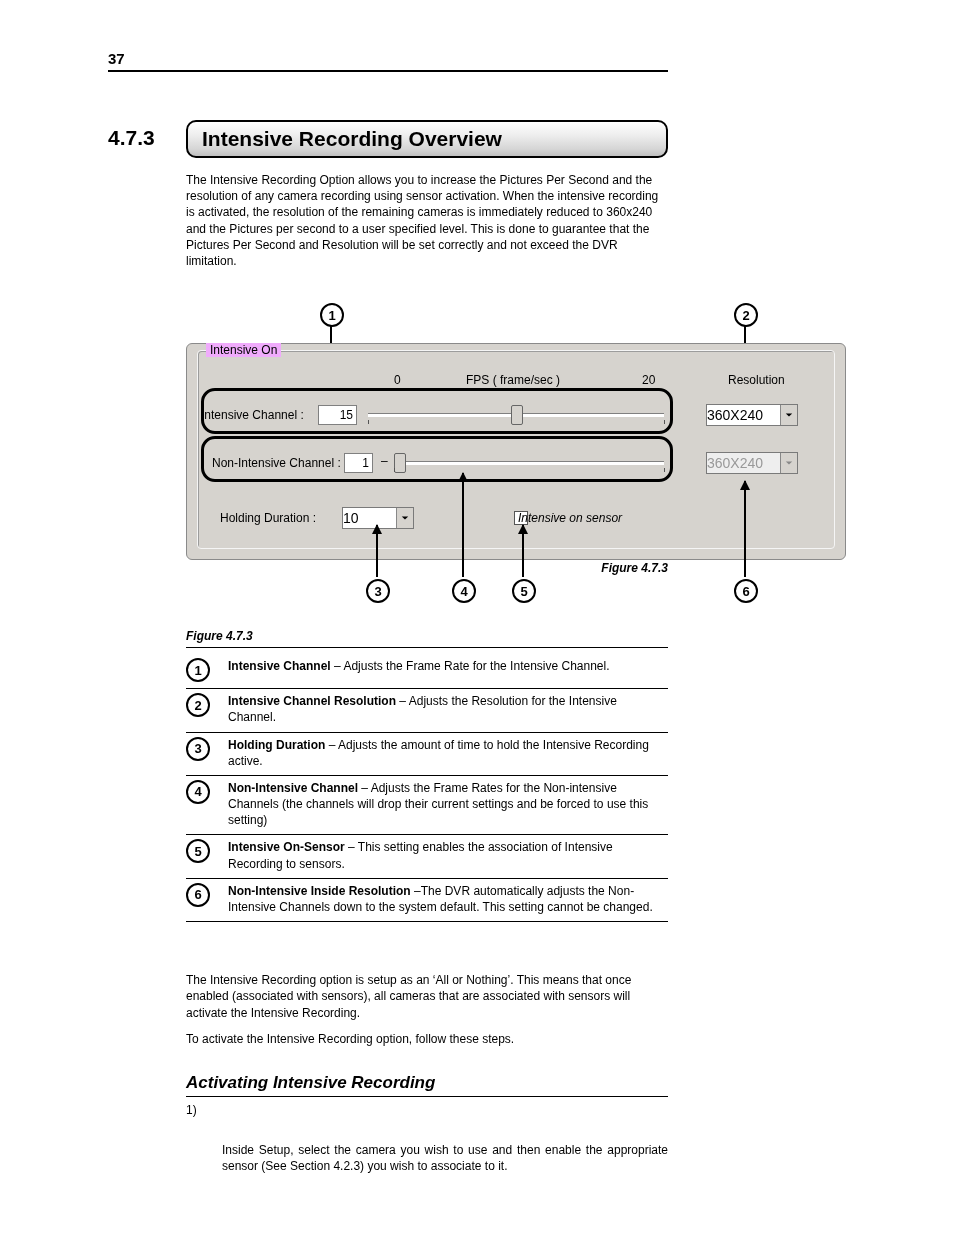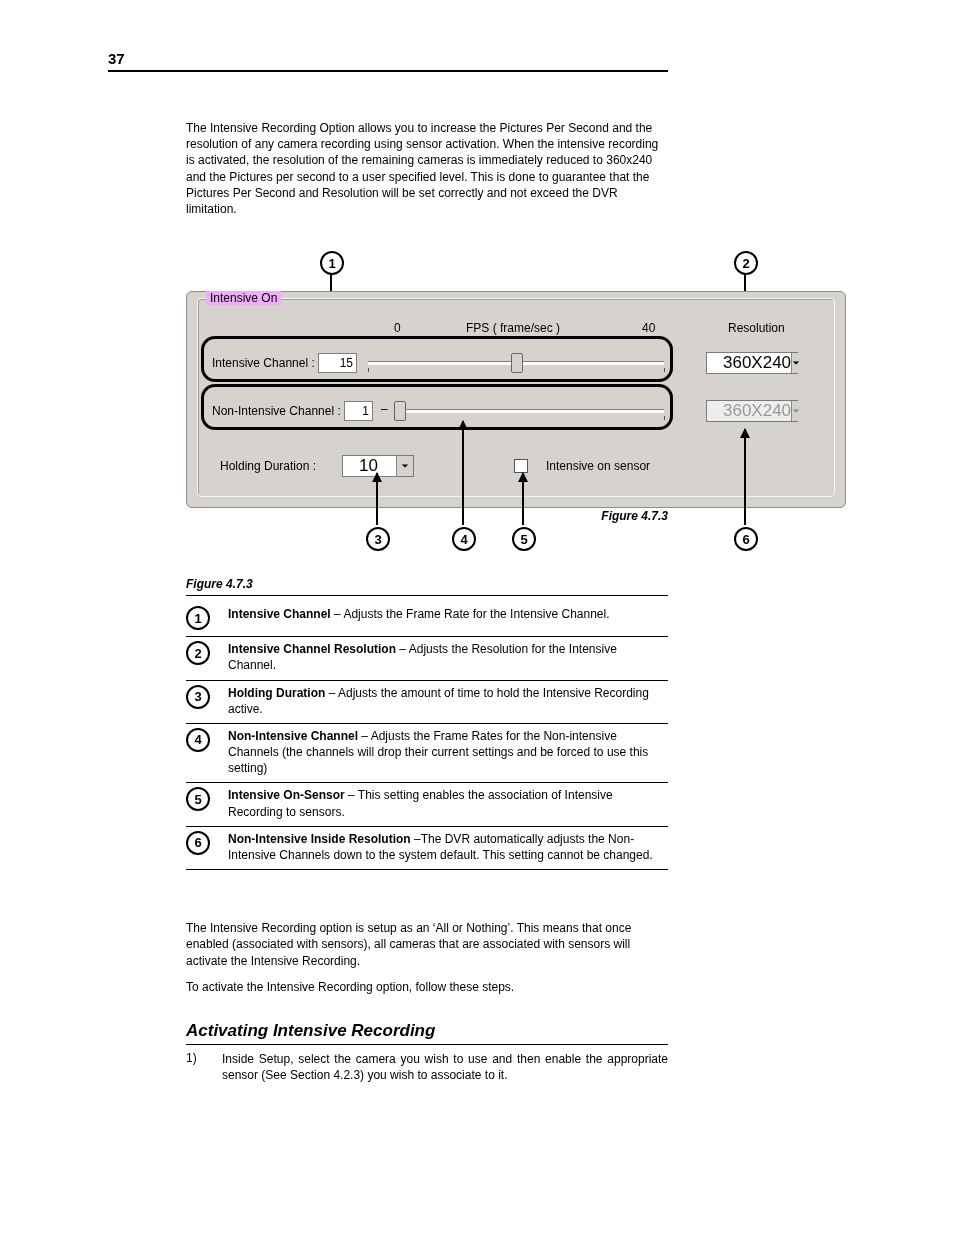--- a/index.html
+++ b/index.html
@@ -122,21 +122,21 @@
   .combo {
     position: absolute;
     width: 90px;
     height: 20px;
     border: 1px solid #7a7a7a;
     background: #fff;
     display: flex;
     align-items: center;
   }
   .combo.disabled { color: #999; background:#eee; }
-  .combo span.ct { flex:1; padding-left:16px; font-size:17px; font-family:"Tahoma",Arial,sans-serif; }
+  .combo span.ct { flex:1; padding-left:0; font-size:14px; font-family:"Tahoma",Arial,sans-serif; }
   .combo .cbtn {
     width: 16px;
     height: 100%;
     background: #d6d3ce;
     border-left: 1px solid #888;
     display:flex; align-items:center; justify-content:center;
   }
   .cbtn svg { width:8px; height:8px; }
   .checkbox {
     position:absolute; width:12px; height:12px;
@@ -209,50 +209,54 @@
     margin-top: 26px;
   }
   .steps {
     margin-left: 78px;
     font-size: 12px;
     margin-top: 6px;
     display:flex;
     gap: 18px;
   }
   .steps .sn { width: 18px; flex-shrink:0; }
-  .steps .st { text-align: justify; line-height:1.35; flex:1; }
+  .steps .st { text-align: justify; line-height:1.35; flex:1;margin-top:39px; }
   .mt10{margin-top:10px;}
 </style>
 </head>
 <body>
 
 <div class="page">
 
   <div class="pagenum">37</div>
 
+  <div class="sec-row">
+    <div class="sec-num">4.7.3</div>
+    <div class="sec-title-box">Intensive Recording Overview</div>
+  </div>
   <div class="bodytext">The Intensive Recording Option allows you to increase the Pictures Per Second and the resolution of any camera recording using sensor activation. When the intensive recording is activated, the resolution of the remaining cameras is immediately reduced to 360x240 and the Pictures per second to a user specified level. This is done to guarantee that the Pictures Per Second and Resolution will be set correctly and not exceed the DVR limitation.</div>
 
   <div class="figwrap">
 
     <div class="callout-abs callout-circle" style="left:134px; top:0;">1</div>
     <div class="arrow-v arrow-down" style="left:144px; top:22px; height:50px;"></div>
 
     <div class="callout-abs callout-circle" style="left:548px; top:0;">2</div>
     <div class="arrow-v arrow-down" style="left:558px; top:22px; height:42px;"></div>
 
     <div class="dialog">
       <div class="fieldset">
         <div class="legend">Intensive On</div>
 
         <div class="dlabel" style="left:196px; top:22px;">0</div>
         <div class="dlabel" style="left:268px; top:22px;">FPS ( frame/sec )</div>
-        <div class="dlabel" style="left:444px; top:22px;">40</div>
+        <div class="dlabel" style="left:444px; top:22px;">20</div>
         <div class="dlabel" style="left:530px; top:22px;">Resolution</div>
 
-        <div class="dlabel" style="left:14px; top:57px;">Intensive Channel :</div>
+        <div class="dlabel" style="left:3px; top:57px;">Intensive Channel :</div>
         <div class="numbox" style="left:120px; top:54px;">15</div>
         <div class="slider-track" style="left:170px; top:62px; width:296px;">
           <div class="slider-thumb" style="left:143px;"></div>
           <div class="tick" style="left:0;"></div>
             <div class="tick" style="left:296px;"></div>
         </div>
         <div class="combo" style="left:508px; top:53px;">
           <span class="ct">360X240</span>
           <div class="cbtn">
               <svg viewBox="0 0 10 10">
@@ -281,21 +285,21 @@
         <div class="dlabel" style="left:22px; top:160px;">Holding Duration :</div>
         <div class="combo" style="left:144px; top:156px; width:70px;">
           <span class="ct">10</span>
           <div class="cbtn">
               <svg viewBox="0 0 10 10">
                 <path d="M1 3 L5 7 L9 3 Z" fill="#000"></path>
               </svg>
             </div>
         </div>
         <div class="checkbox" style="left:316px; top:160px;"></div>
-        <div class="dlabel" style="left:348px; top:160px;">Intensive on sensor</div>
+        <div class="dlabel" style="left:320px; top:160px;font-style:italic;">Intensive on sensor</div>
       </div>
 
       <div class="rounded-sel" style="left:14px; top:44px; width:466px; height:40px;"></div>
       <div class="rounded-sel" style="left:14px; top:92px; width:466px; height:40px;"></div>
     </div>
 
     <div class="arrow-v arrow-up" style="left:190px; top:222px; height:52px;"></div>
     <div class="callout-abs callout-circle" style="left:180px; top:276px;">3</div>
 
     <div class="arrow-v arrow-up" style="left:276px; top:170px; height:104px;"></div>

